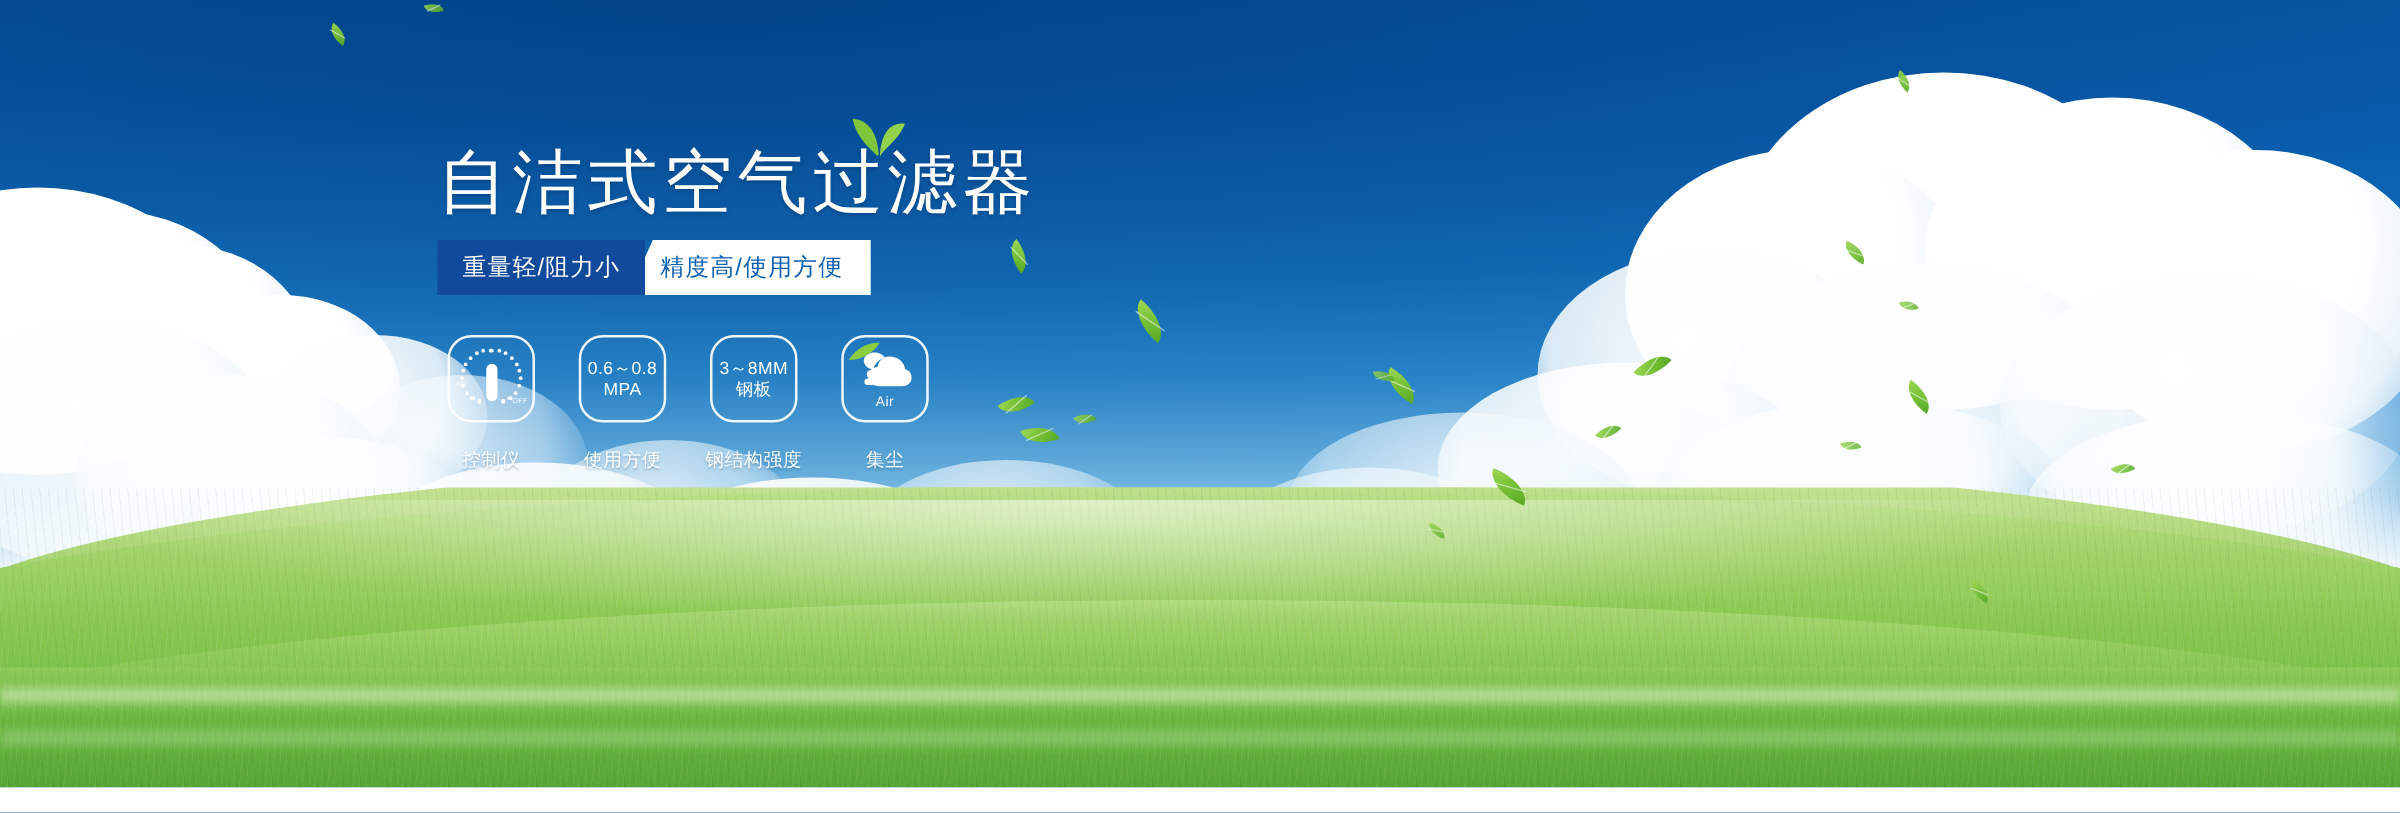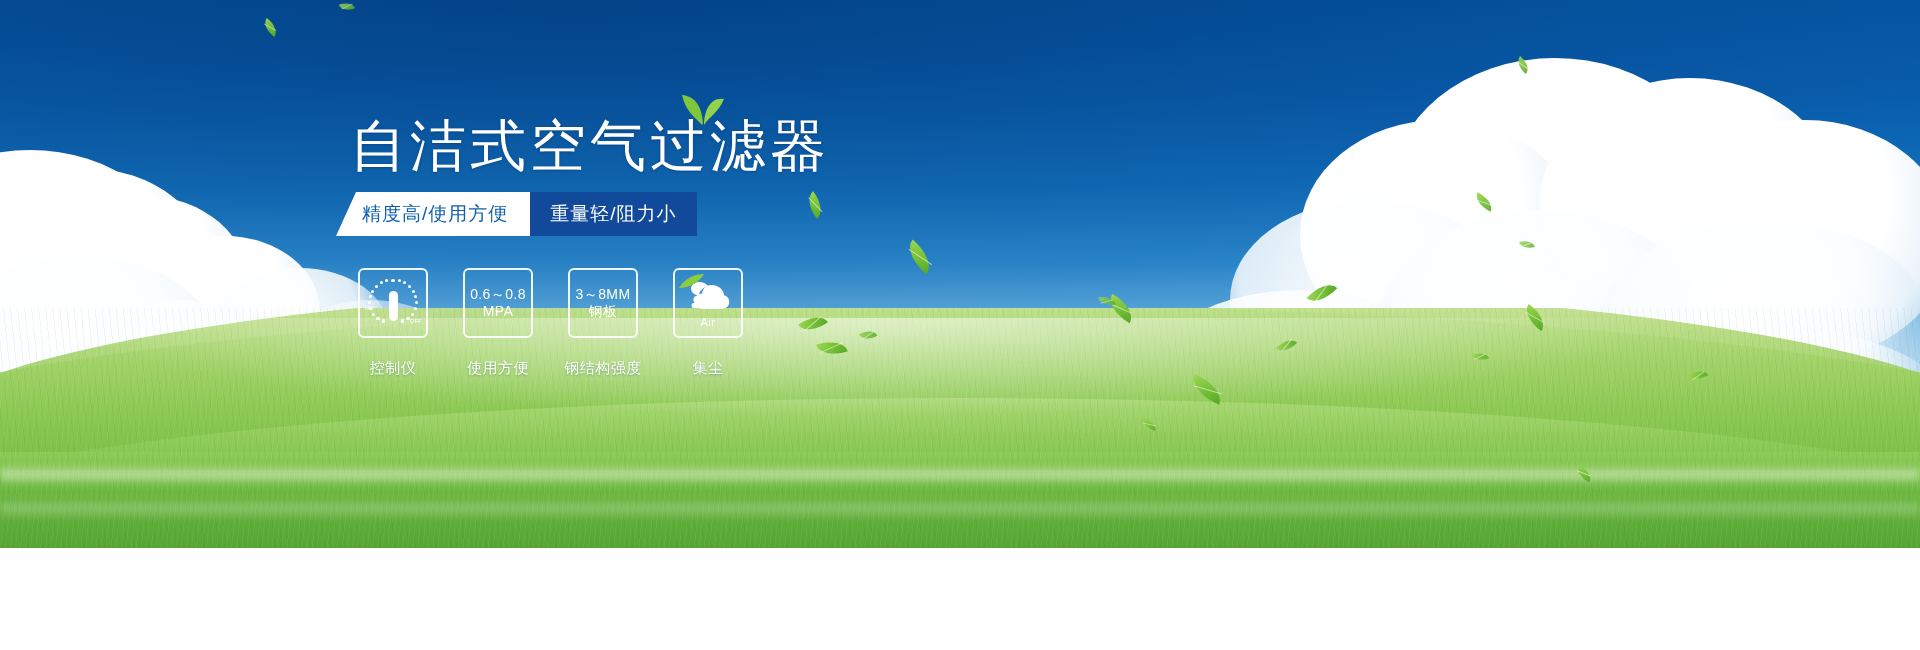--- a/index.html
+++ b/index.html
@@ -1,19 +1,19 @@
 <!DOCTYPE html>
 <html><head>
 <meta charset="utf-8">
 <title>Banner</title>
 <style>
   html,body{margin:0;padding:0;background:#fff;}
   *{box-sizing:border-box;}
   .stage{
-    position:relative;width:1920px;height:548px;overflow:hidden;
+    position:relative;width:1920px;height:630px;overflow:hidden;
     font-family:"Liberation Sans","DejaVu Sans",sans-serif;
     background:#0a5fae;
   }
   
   .sky{
     position:absolute;inset:0;
     background:
       linear-gradient(180deg,
         #0559a8 0%,
         #0a62b4 18%,
@@ -121,21 +121,21 @@
     background:#ffffff;color:#0e5fb0;padding:0 22px 0 26px;
     margin-left:-14px;
     clip-path:polygon(20px 0, 100% 0, 100% 100%, 0 100%);
   }
   .features{
     position:absolute;left:352px;top:268px;display:flex;gap:23px;
   }
   .feature{width:82px;display:flex;flex-direction:column;align-items:center;}
   .fbox{
     width:70px;height:70px;border:2px solid rgba(255,255,255,.92);
-    border-radius:6px;display:flex;flex-direction:column;
+    border-radius:19px;display:flex;flex-direction:column;
     align-items:center;justify-content:center;
     color:#ffffff;text-align:center;
     position:relative;
   }
   .fbox .ftext{font-size:14px;line-height:1.25;letter-spacing:.4px;}
   .fcap{
     margin-top:21px;font-size:15px;color:#ffffff;letter-spacing:.5px;
     text-shadow:0 1px 2px rgba(0,50,100,.3);white-space:nowrap;
   }
   
@@ -244,22 +244,22 @@
   <div class="content">
 
     <div class="title">自洁式空气过滤器</div>
 
     <svg class="title-leaf" viewBox="0 0 46 34">
       <path d="M22 33 C15 25, 6 20, 2 3 C16 4, 22 16, 23 31 Z" fill="#7ec63c"></path>
       <path d="M24 33 C30 24, 38 21, 44 7 C31 5, 25 17, 24 31 Z" fill="#93d24c"></path>
     </svg>
 
     <div class="badges">
+      <div class="badge badge-dark">重量轻/阻力小</div>
       <div class="badge badge-light">精度高/使用方便</div>
-      <div class="badge badge-dark">重量轻/阻力小</div>
     </div>
 
     <div class="features">
 
       <div class="feature">
         <div class="fbox">
           <div class="gauge">
             <div class="dot" style="left:25.4px;top:0.5px;"></div>
             <div class="dot" style="left:19.3px;top:1.2px;"></div>
             <div class="dot" style="left:31.5px;top:1.2px;"></div>

